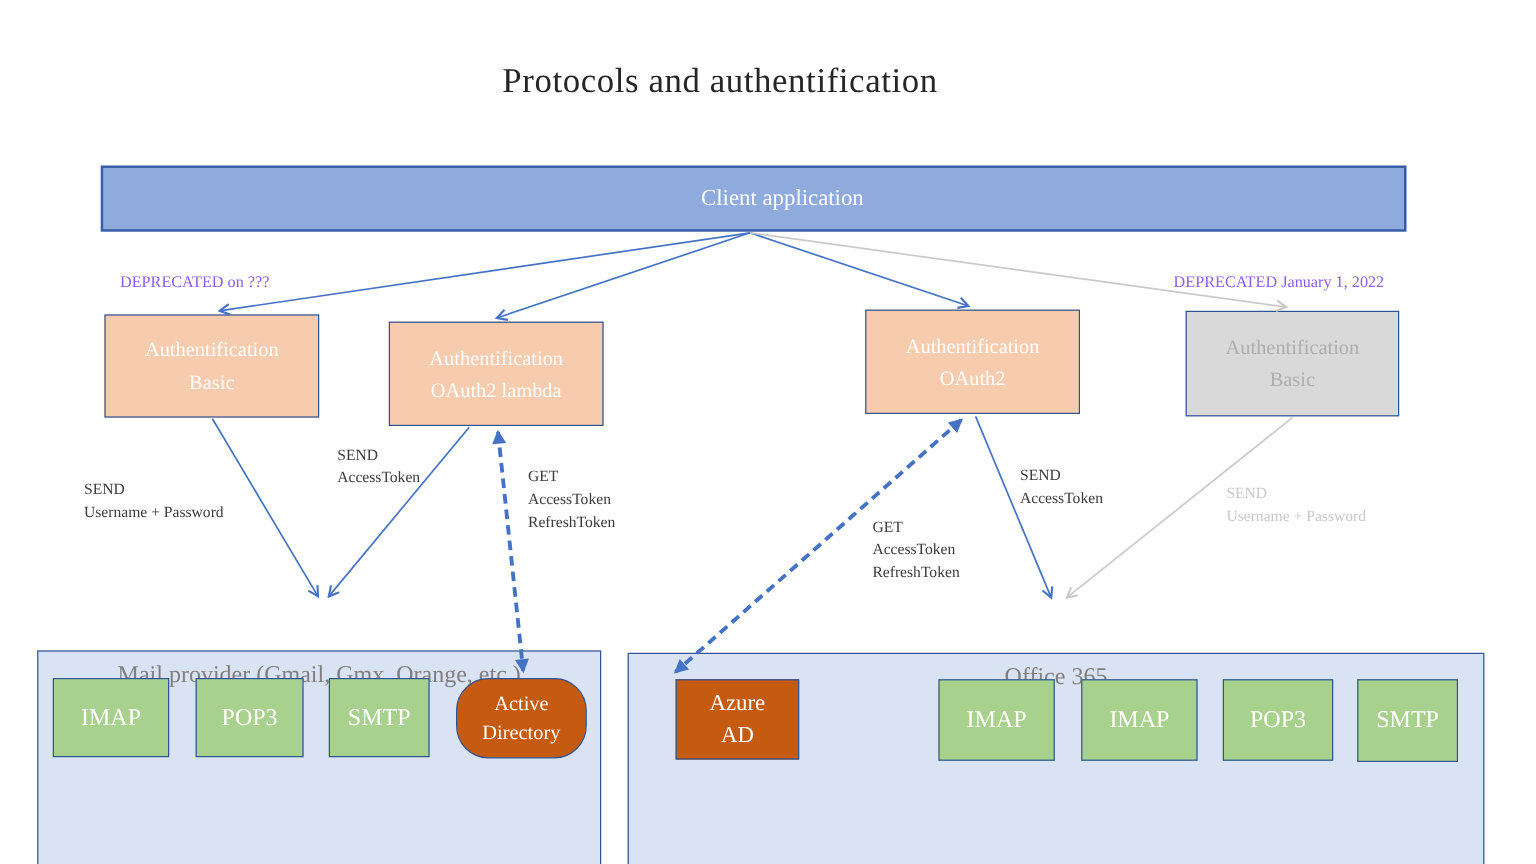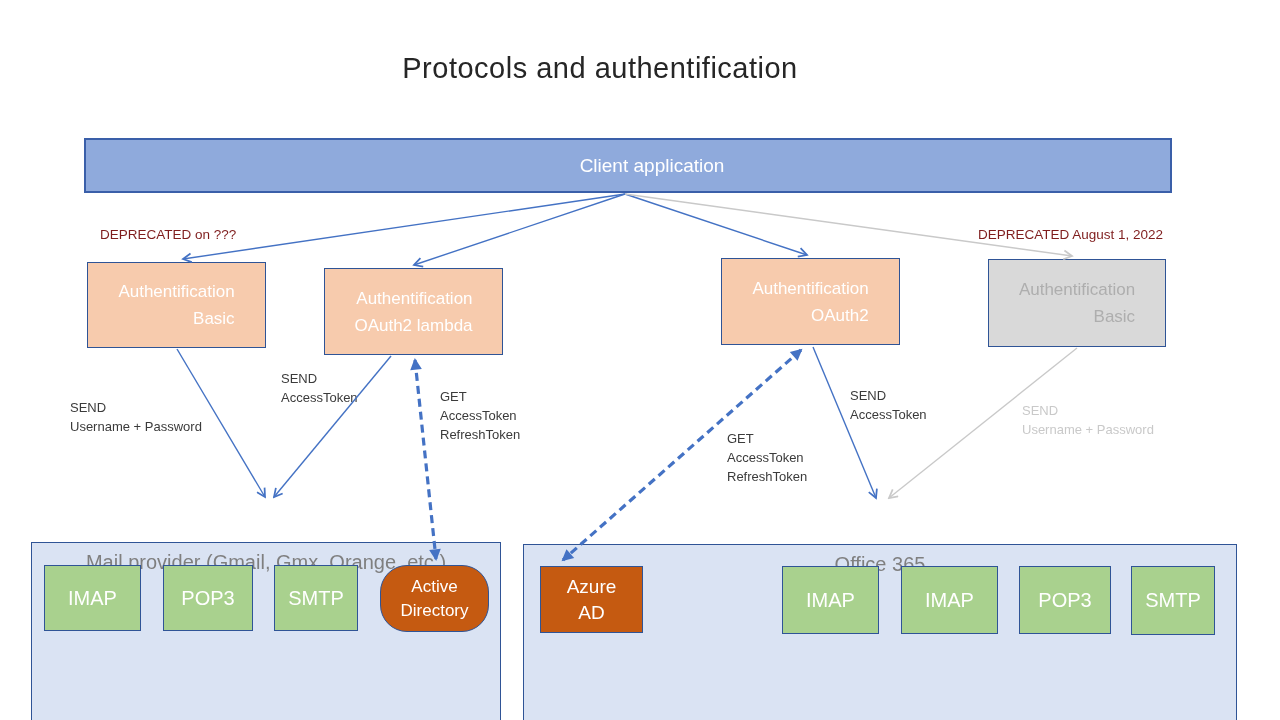--- a/index.html
+++ b/index.html
@@ -1,43 +1,43 @@
 <!DOCTYPE html>
 <html><head>
 <meta charset="utf-8">
 <style>
   html,body{margin:0;padding:0;background:#ffffff;}
   #stage{
     position:relative;width:1280px;height:720px;background:#ffffff;
-    font-family:Liberation Sans, sans-serif;overflow:hidden;
+    font-family:Liberation Serif, serif;overflow:hidden;
   }
   .abs{position:absolute;}
   .pre{white-space:pre-line;}
   #title{
     left:280px;top:52px;width:640px;text-align:center;
     font-size:29px;font-weight:400;color:#262626;letter-spacing:0.5px;
   }
   .client-bar{
     left:84px;top:138px;width:1088px;height:55px;
     background:#8FAADC;border:2px solid #3A5FA9;box-sizing:border-box;
     display:flex;align-items:center;justify-content:center;
     color:#ffffff;font-size:19px;padding-left:48px;
   }
   .auth-box{
     border:1.6px solid #2F5496;box-sizing:border-box;
-    display:flex;align-items:center;justify-content:center;text-align:right;
+    display:flex;align-items:center;justify-content:center;text-align:center;
     font-size:17px;line-height:27px;color:#ffffff;
   }
   .auth-peach{background:#F7CBAD;}
   .auth-gray{background:#D9D9D9;color:#AEAEAE;}
   #auth-basic-left {left:87px; top:262px;width:179px;height:86px;}
   #auth-oauth2-lambda{left:324px;top:268px;width:179px;height:87px;}
   #auth-oauth2      {left:721px;top:258px;width:179px;height:87px;}
   #auth-basic-right {left:988px;top:259px;width:178px;height:88px;}
-  .note{font-size:13.5px;color:#7f1d1d;}
+  .note{font-size:13.5px;color:#8b5cf6;}
   #note-left {left:100px;top:227px;}
   #note-right{left:978px;top:227px;}
   .edge-label{font-size:13px;line-height:19px;color:#3B3B3B;}
   .edge-label.gray{color:#C9C9C9;}
   #lbl-send-up-left {left:70px; top:398px;}
   #lbl-send-at-left {left:281px;top:369px;}
   #lbl-get-left     {left:440px;top:387px;}
   #lbl-get-right    {left:727px;top:429px;}
   #lbl-send-at-right{left:850px;top:386px;}
   #lbl-send-up-right{left:1022px;top:401px;}
@@ -54,41 +54,41 @@
     position:absolute;border:1.6px solid #2F5496;box-sizing:border-box;
     display:flex;align-items:center;justify-content:center;text-align:center;
     color:#ffffff;font-size:20px;
   }
   .service.green {background:#A9D18E;}
   .service.orange{background:#C55A11;}
   #svc-m-imap{left:44px; top:565px;width:97px; height:66px;}
   #svc-m-pop3{left:163px;top:565px;width:90px; height:66px;}
   #svc-m-smtp{left:274px;top:565px;width:84px; height:66px;}
   #svc-m-ad  {left:380px;top:565px;width:109px;height:67px;font-size:17px;line-height:24px;border-radius:27px;}
-  #svc-o-azure{left:540px; top:566px;width:103px;height:67px;font-size:19px;line-height:26px;}
+  #svc-o-azure{left:563px; top:566px;width:103px;height:67px;font-size:19px;line-height:26px;}
   #svc-o-ews  {left:661px; top:566px;width:93px; height:68px;}
   #svc-o-graph{left:782px; top:566px;width:97px; height:68px;}
   #svc-o-imap {left:901px; top:566px;width:97px; height:68px;}
   #svc-o-pop3 {left:1019px;top:566px;width:92px; height:68px;}
   #svc-o-smtp {left:1131px;top:566px;width:84px; height:69px;}
   #arrows{position:absolute;left:0;top:0;width:1280px;height:720px;pointer-events:none;}
 </style>
 </head>
 <body>
 
 <div id="stage">
 
   <div id="title" class="abs">Protocols and authentification</div>
 
   <div class="abs client-bar">
     <span>Client application</span>
   </div>
 
   <div class="abs note" id="note-left">DEPRECATED on ???</div>
-  <div class="abs note" id="note-right">DEPRECATED August 1, 2022</div>
+  <div class="abs note" id="note-right">DEPRECATED January 1, 2022</div>
 
   <div class="abs auth-box auth-peach pre" id="auth-basic-left">
     <span class="pre">Authentification
 Basic</span>
   </div>
   <div class="abs auth-box auth-peach pre" id="auth-oauth2-lambda">
     <span class="pre">Authentification
 OAuth2 lambda</span>
   </div>
   <div class="abs auth-box auth-peach pre" id="auth-oauth2">

